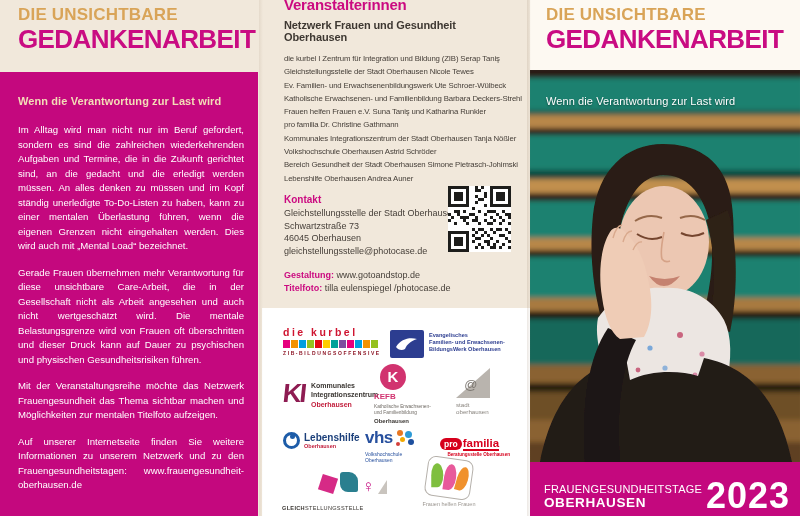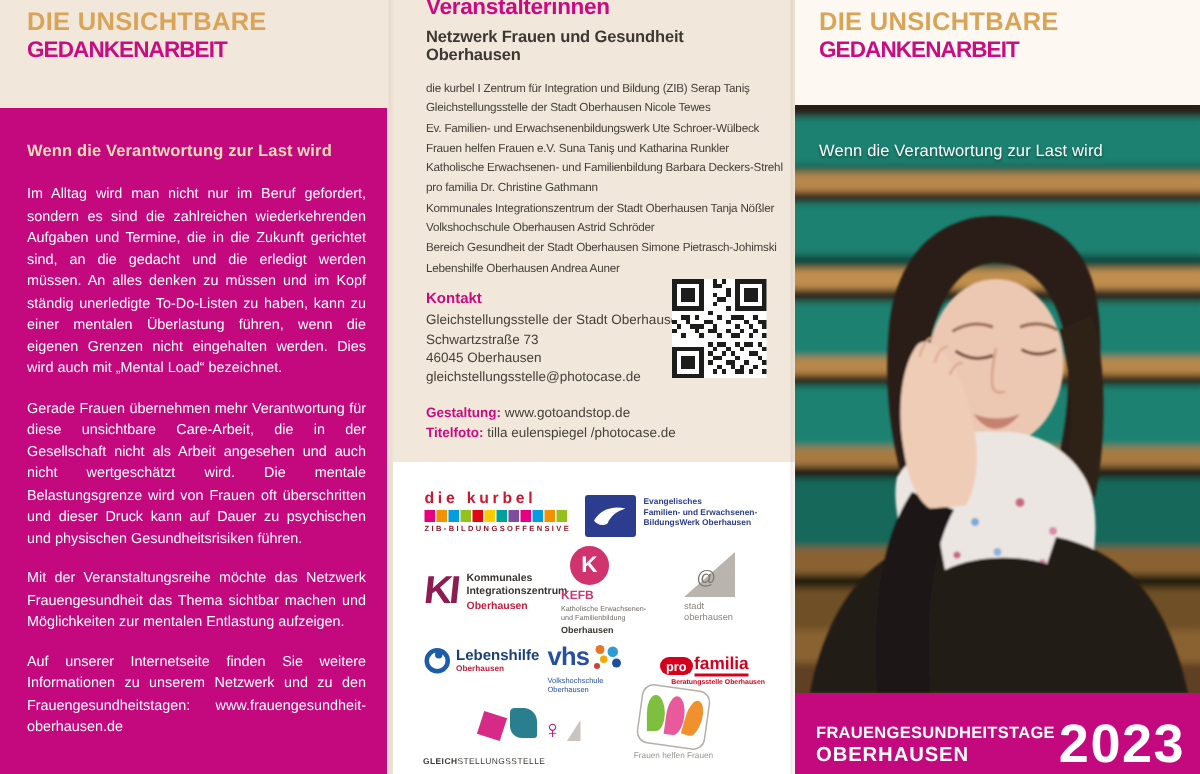--- a/index.html
+++ b/index.html
@@ -5,21 +5,21 @@
   html,body{margin:0;padding:0;background:#888;}
   .page{position:relative;width:800px;height:516px;overflow:hidden;
         background:#f1e8db;font-family:"Liberation Sans",sans-serif;
         -webkit-font-smoothing:antialiased;}
   .page *{box-sizing:border-box;}
 
   
   .panel-left{position:absolute;left:0;top:0;width:262px;height:516px;background:#f1e8db;}
   .lp-title{padding:6px 10px 0 18px;line-height:1.05;}
   .title-l1{font-weight:bold;font-size:17px;color:#d9a458;letter-spacing:.2px;}
-  .title-l2{font-weight:bold;font-size:15px;color:#c90c82;letter-spacing:-.6px;margin-top:2px;}
+  .title-l2{font-weight:bold;font-size:26px;color:#c90c82;letter-spacing:-.6px;margin-top:2px;}
   .lp-block{position:absolute;left:0;top:72px;right:4px;bottom:0;background:#c4087e;
             padding:16px 14px 0 18px;}
   .lp-heading{color:#f3ddb7;font-size:11px;font-weight:bold;margin:7px 0 16px 0;letter-spacing:.1px;}
   .lp-p{color:#ffffff;font-size:9.6px;line-height:14.5px;text-align:justify;margin:0 0 12px 0;}
 
   
   .panel-mid{position:absolute;left:262px;top:0;width:268px;height:516px;}
   .mid-top{position:absolute;left:0;top:0;width:100%;height:308px;background:#f1e8db;}
   .mid-bottom{position:absolute;left:0;top:308px;width:100%;height:208px;background:#ffffff;}
   .mid-content{position:absolute;left:22px;top:0;width:232px;}
@@ -90,21 +90,21 @@
 
   
   .panel-right{position:absolute;left:530px;top:0;width:270px;height:516px;background:#fdf9f2;}
   .rp-title{padding:6px 10px 0 16px;line-height:1.05;}
   .photo{position:absolute;left:0;top:70px;width:270px;height:392px;overflow:hidden;}
   .photo svg{display:block;}
   .photo-caption{position:absolute;left:16px;top:95px;color:#ffffff;font-size:11px;
                  letter-spacing:.1px;text-shadow:0 1px 2px rgba(0,0,0,.45);}
   .rp-footer{position:absolute;left:0;top:462px;width:270px;height:54px;background:#c4087e;}
   .footer-lines{position:absolute;left:14px;bottom:5px;color:#fff;line-height:1.15;}
-  .footer-l1{font-size:11px;font-weight:bold;letter-spacing:.2px;}
+  .footer-l1{font-size:11px;font-weight:normal;letter-spacing:.2px;}
   .footer-l2{font-size:13.5px;font-weight:bold;letter-spacing:.6px;}
   .footer-year{position:absolute;right:10px;bottom:-1px;color:#fff;font-size:36px;font-weight:bold;letter-spacing:1px;}
 
   .fold{position:absolute;top:0;bottom:0;width:4px;pointer-events:none;}
   .fold-1{left:259px;background:linear-gradient(90deg,rgba(120,90,60,.10),rgba(120,90,60,0));}
   .fold-2{left:527px;background:linear-gradient(90deg,rgba(120,90,60,.14),rgba(120,90,60,0));}
 </style>
 </head>
 <body>
 
@@ -112,38 +112,38 @@
 
   <div class="panel-left">
     <div class="lp-title">
       <div class="title-l1">DIE UNSICHTBARE</div>
       <div class="title-l2">GEDANKENARBEIT</div>
     </div>
     <div class="lp-block">
       <div class="lp-heading">Wenn die Verantwortung zur Last wird</div>
       <p class="lp-p">Im Alltag wird man nicht nur im Beruf gefordert, sondern es sind die zahlreichen wiederkehrenden Aufgaben und Termine, die in die Zukunft gerichtet sind, an die gedacht und die erledigt werden müssen. An alles denken zu müssen und im Kopf ständig unerledigte To-Do-Listen zu haben, kann zu einer mentalen Überlastung führen, wenn die eigenen Grenzen nicht eingehalten werden. Dies wird auch mit „Mental Load“ bezeichnet.</p>
       <p class="lp-p">Gerade Frauen übernehmen mehr Verantwortung für diese unsichtbare Care-Arbeit, die in der Gesellschaft nicht als Arbeit angesehen und auch nicht wertgeschätzt wird. Die mentale Belastungsgrenze wird von Frauen oft überschritten und dieser Druck kann auf Dauer zu psychischen und physischen Gesundheitsrisiken führen.</p>
-      <p class="lp-p">Mit der Veranstaltungsreihe möchte das Netzwerk Frauengesundheit das Thema sichtbar machen und Möglichkeiten zur mentalen Entlastung aufzeigen.</p>
+      <p class="lp-p">Mit der Veranstaltungsreihe möchte das Netzwerk Frauengesundheit das Thema sichtbar machen und Möglichkeiten zur mentalen Titelfoto aufzeigen.</p>
       <p class="lp-p">Auf unserer Internetseite finden Sie weitere Informationen zu unserem Netzwerk und zu den Frauengesundheitstagen: www.frauengesundheit-oberhausen.de</p>
     </div>
   </div>
 
   <div class="panel-mid">
     <div class="mid-top"></div>
     <div class="mid-bottom"></div>
 
     <div class="mid-content">
       <div class="mid-h1">Veranstalterinnen</div>
       <div class="mid-h2">Netzwerk Frauen und Gesundheit Oberhausen</div>
       <div class="org-list">
         <div>die kurbel I Zentrum für Integration und Bildung (ZIB)  Serap Taniş</div>
         <div>Gleichstellungsstelle der Stadt Oberhausen  Nicole Tewes</div>
         <div>Ev. Familien- und Erwachsenenbildungswerk  Ute Schroer-Wülbeck</div>
+        <div>Katholische Erwachsenen- und Familienbildung  Barbara Deckers-Strehl</div>
         <div>Frauen helfen Frauen e.V.  Suna Taniş und Katharina Runkler</div>
-        <div>Katholische Erwachsenen- und Familienbildung  Barbara Deckers-Strehl</div>
         <div>pro familia  Dr. Christine Gathmann</div>
         <div>Kommunales Integrationszentrum der Stadt Oberhausen  Tanja Nößler</div>
         <div>Volkshochschule Oberhausen  Astrid Schröder</div>
         <div>Bereich Gesundheit der Stadt Oberhausen  Simone Pietrasch-Johimski</div>
         <div>Lebenshilfe Oberhausen  Andrea Auner</div>
       </div>
       <div class="contact">
         <div class="contact-label">Kontakt</div>
         <div>Gleichstellungsstelle der Stadt Oberhausen</div>
         <div>Schwartzstraße 73</div>

